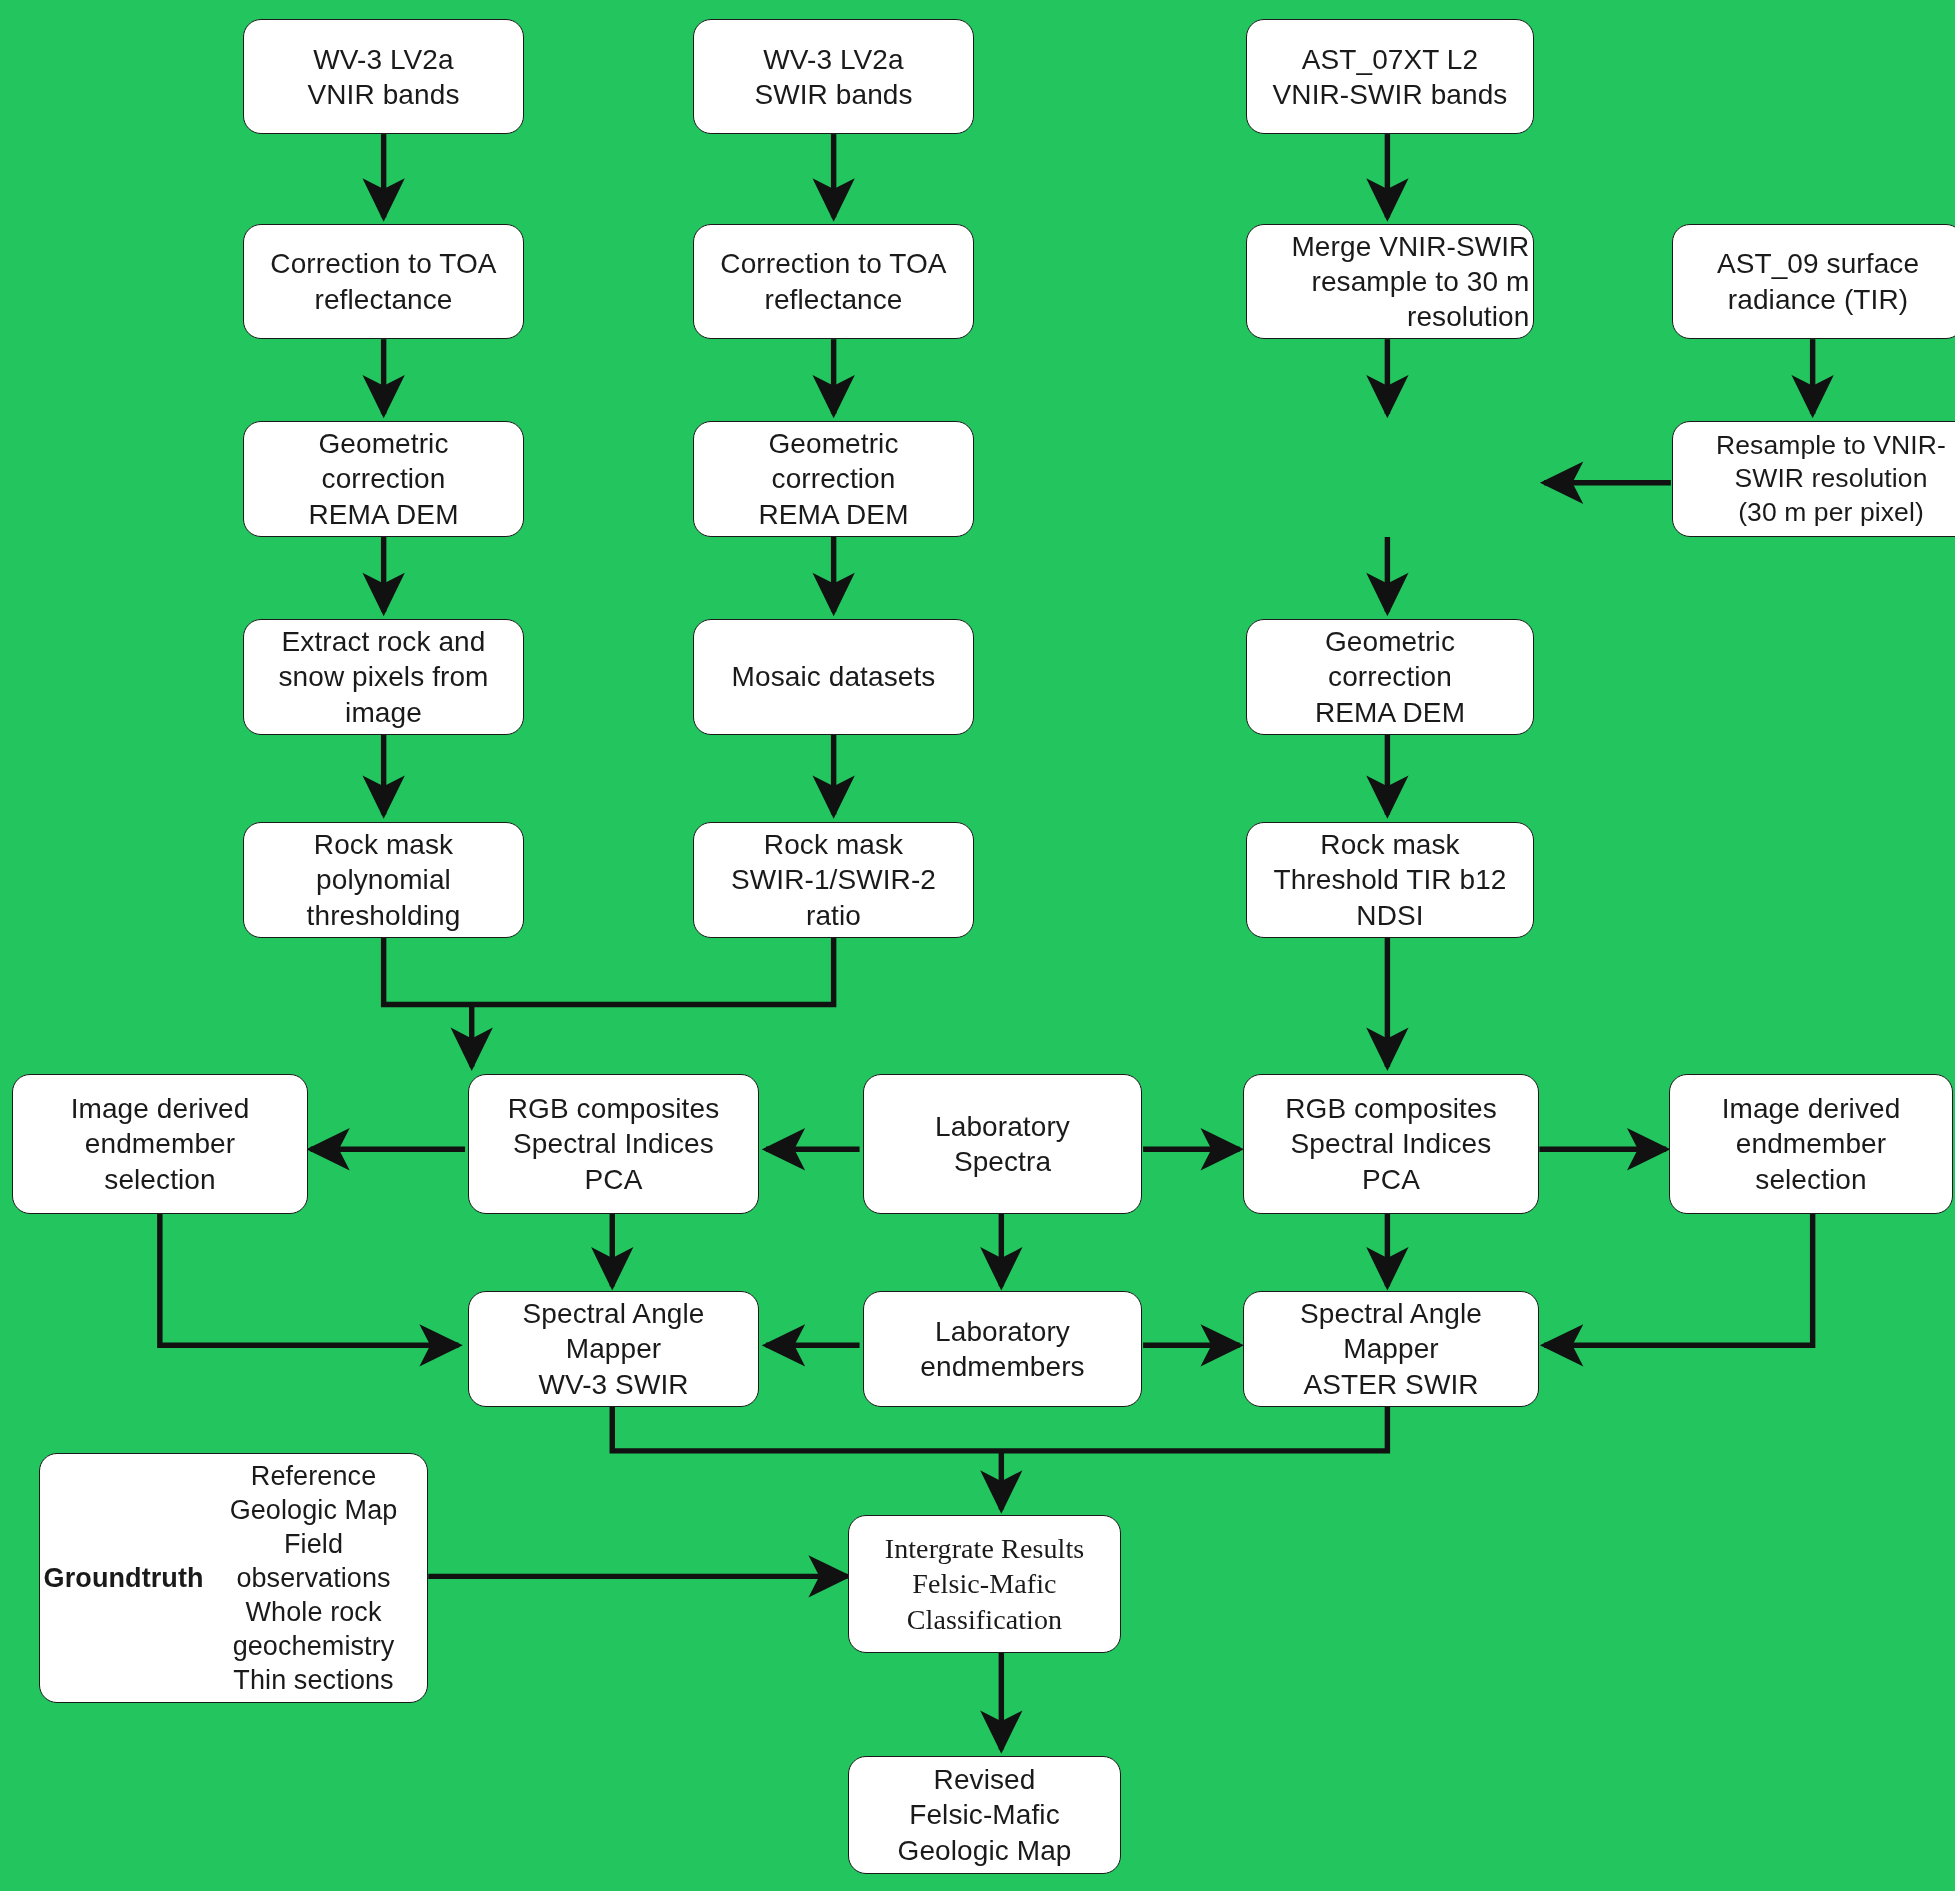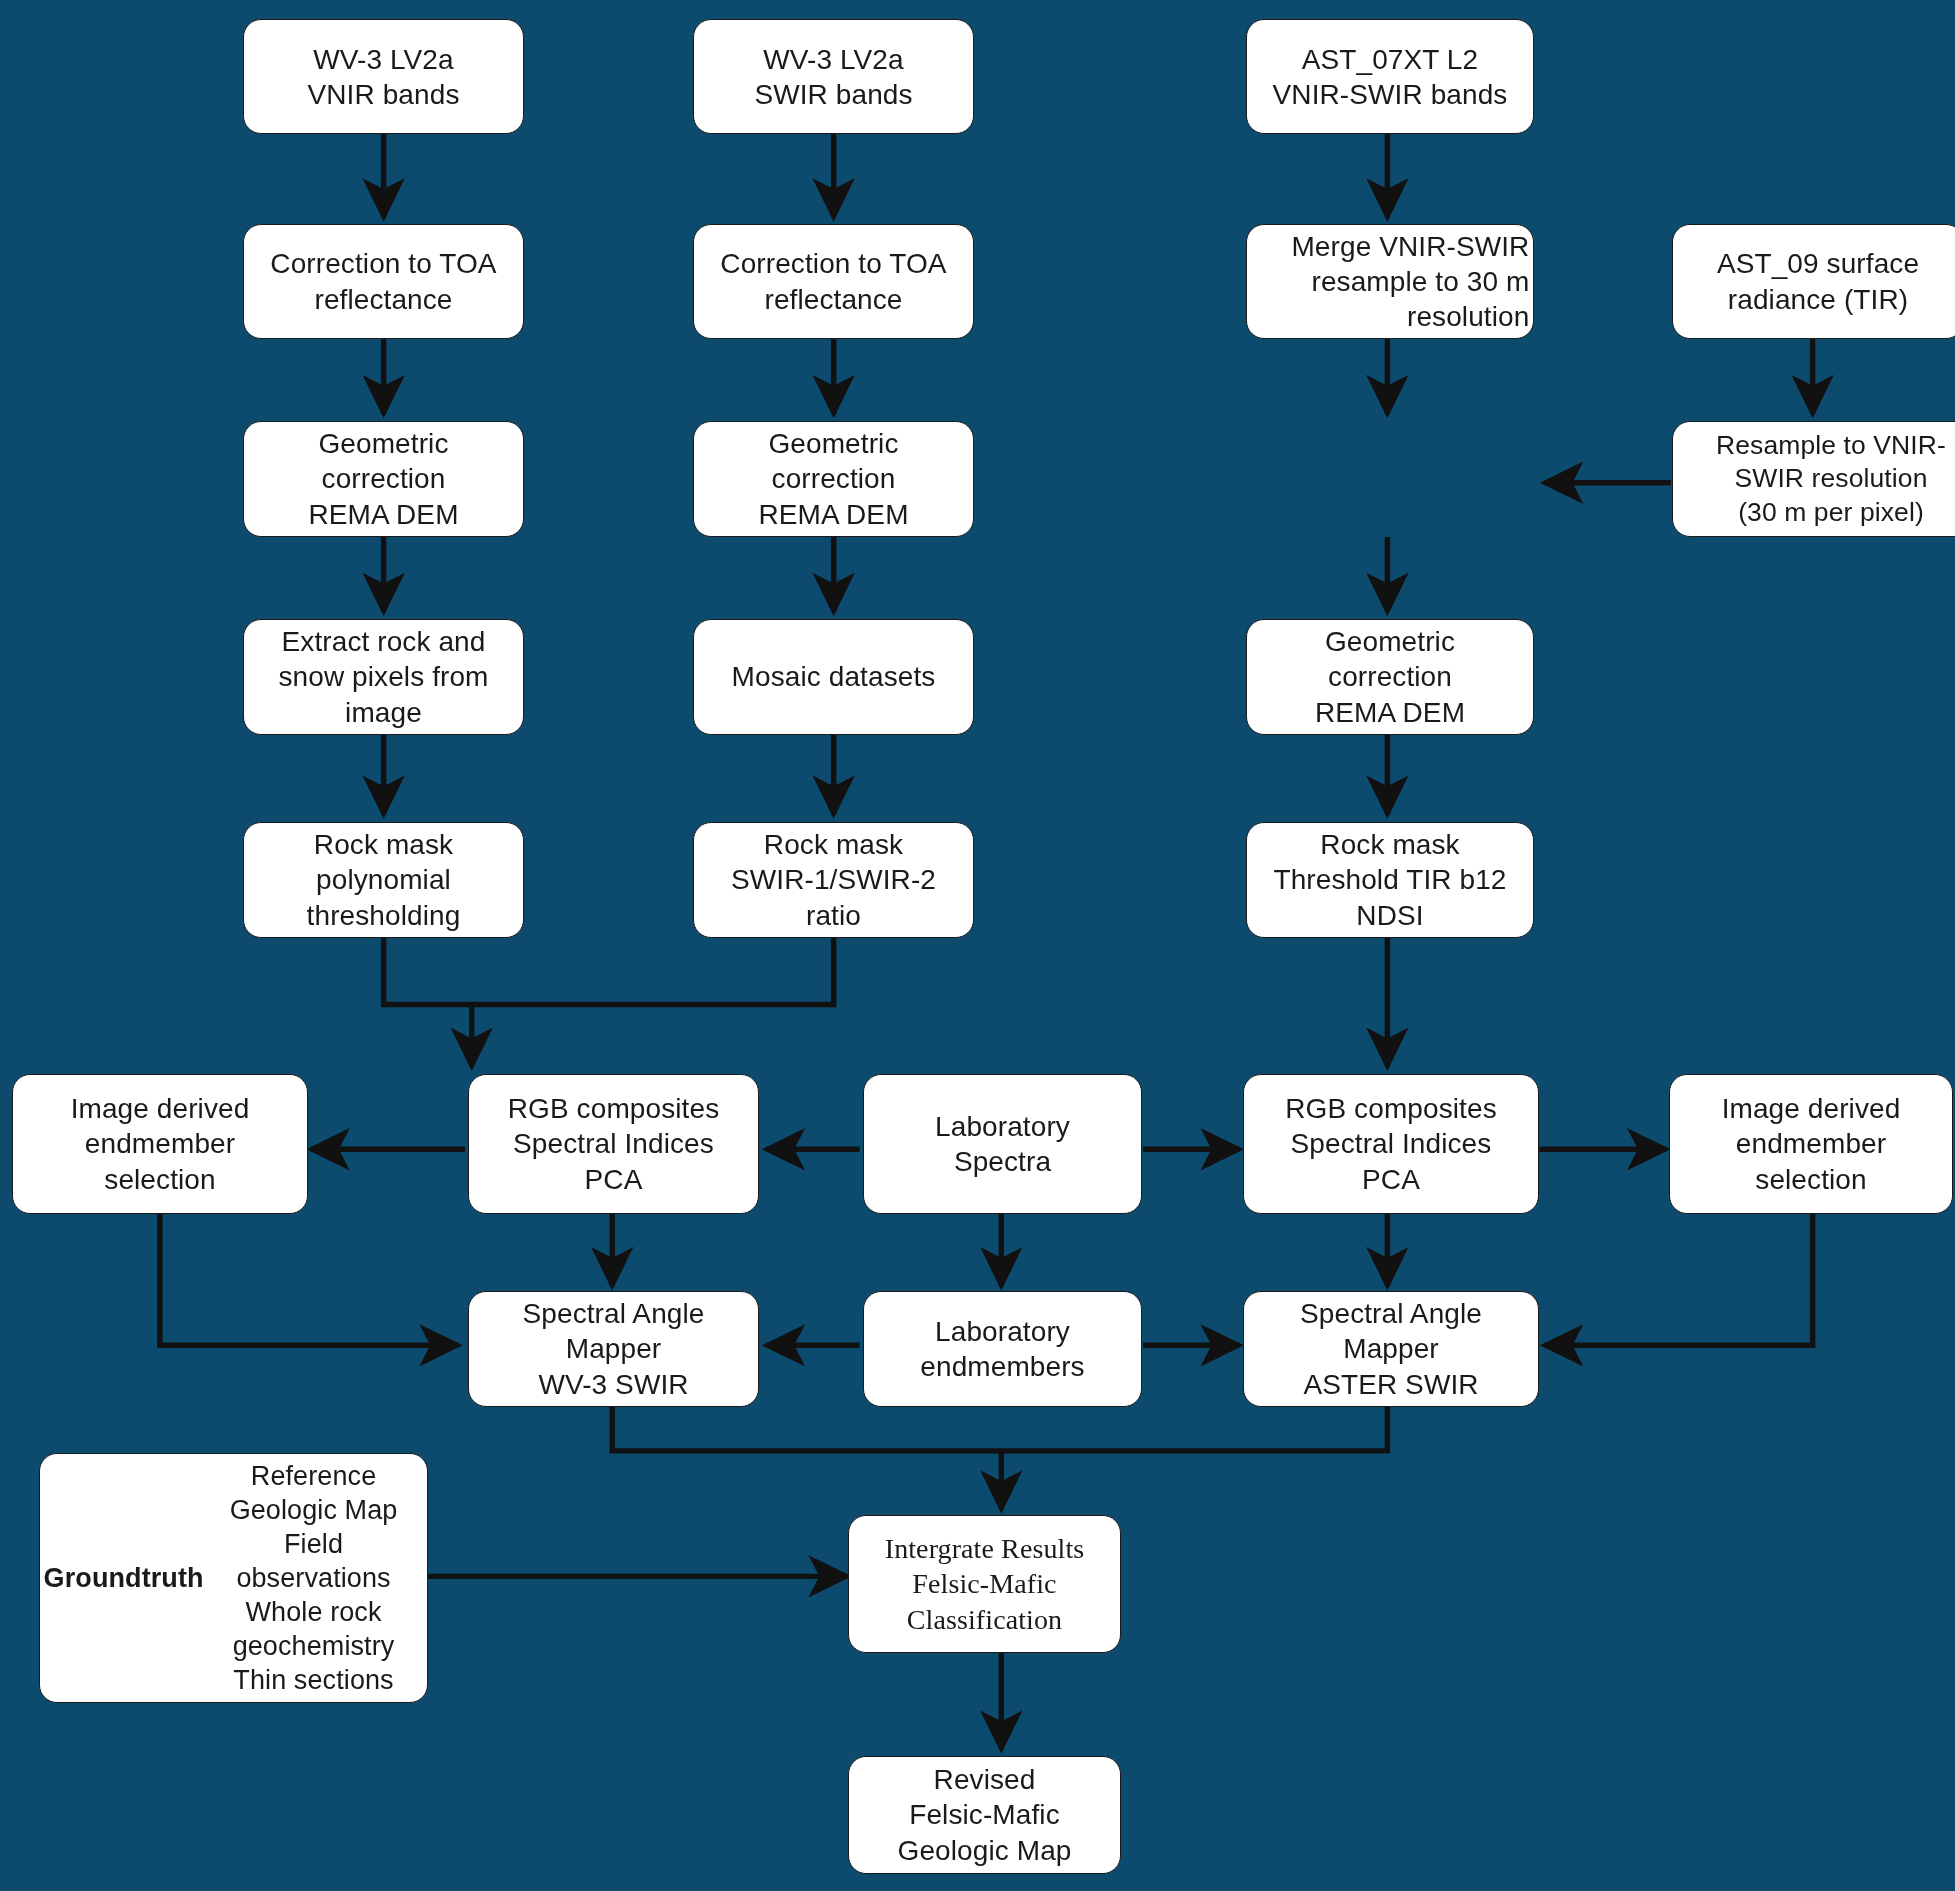--- a/index.html
+++ b/index.html
@@ -8,21 +8,21 @@
     padding: 0;
     background: #ffffff;
   }
   body {
     font-family: "Liberation Sans", sans-serif;
   }
   #flow-root {
     position: relative;
     width: 1955px;
     height: 1892px;
-    background: #0c4a6e;
+    background: #22c55e;
     overflow: hidden;
   }
   #flow-svg {
     position: absolute;
     left: 0;
     top: 0;
     width: 1955px;
     height: 1892px;
   }
   .node {

